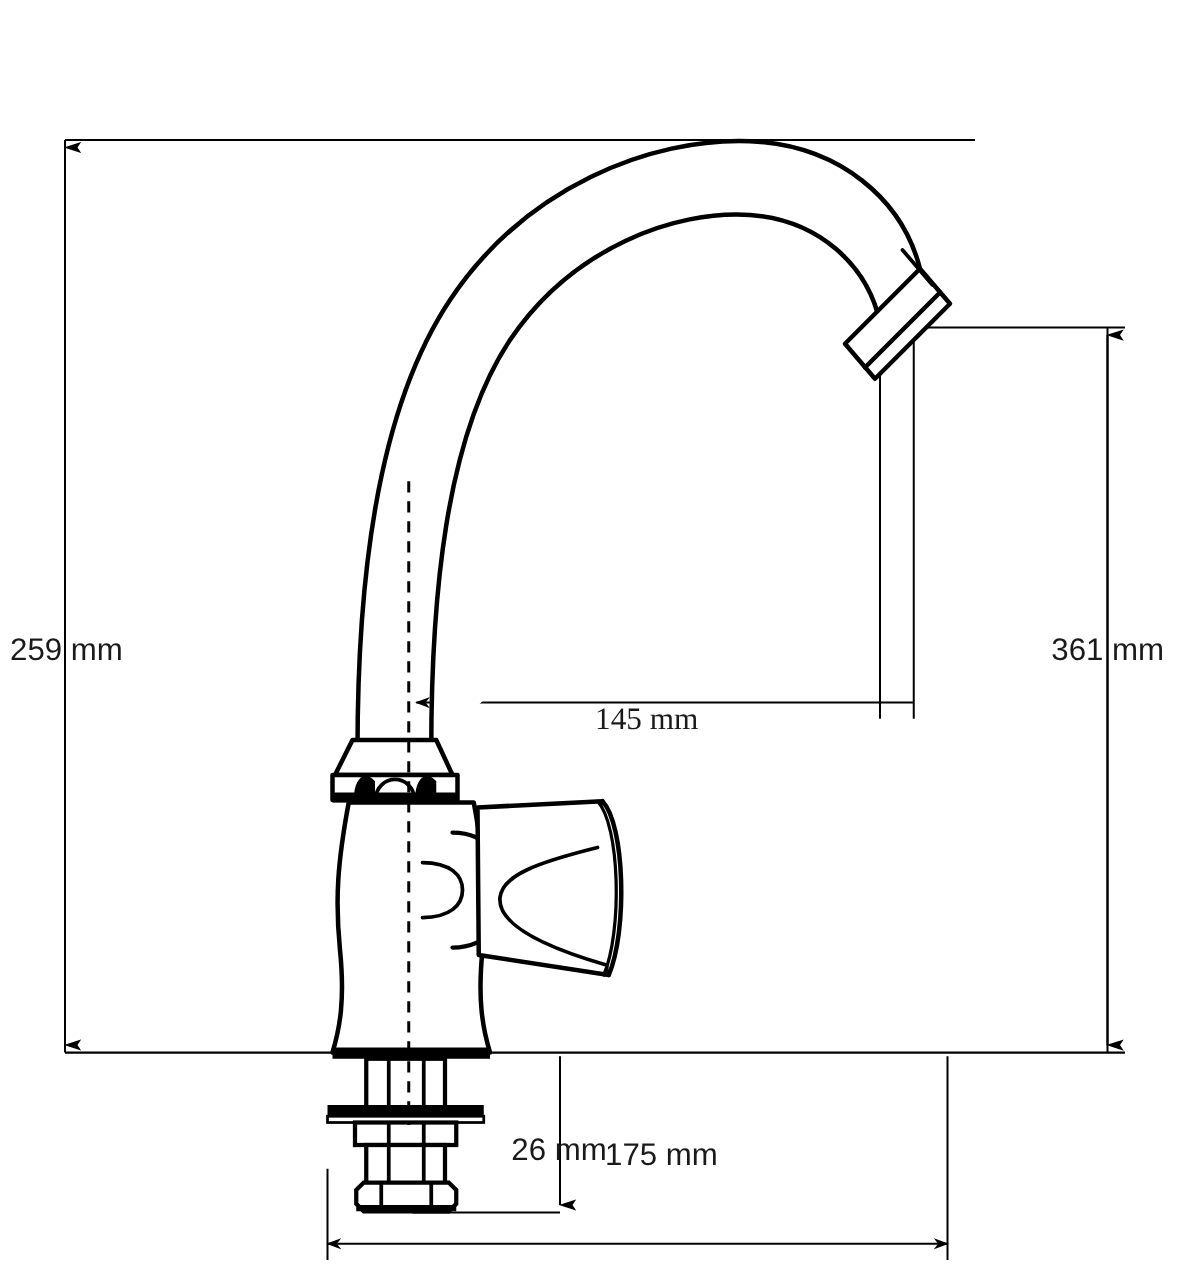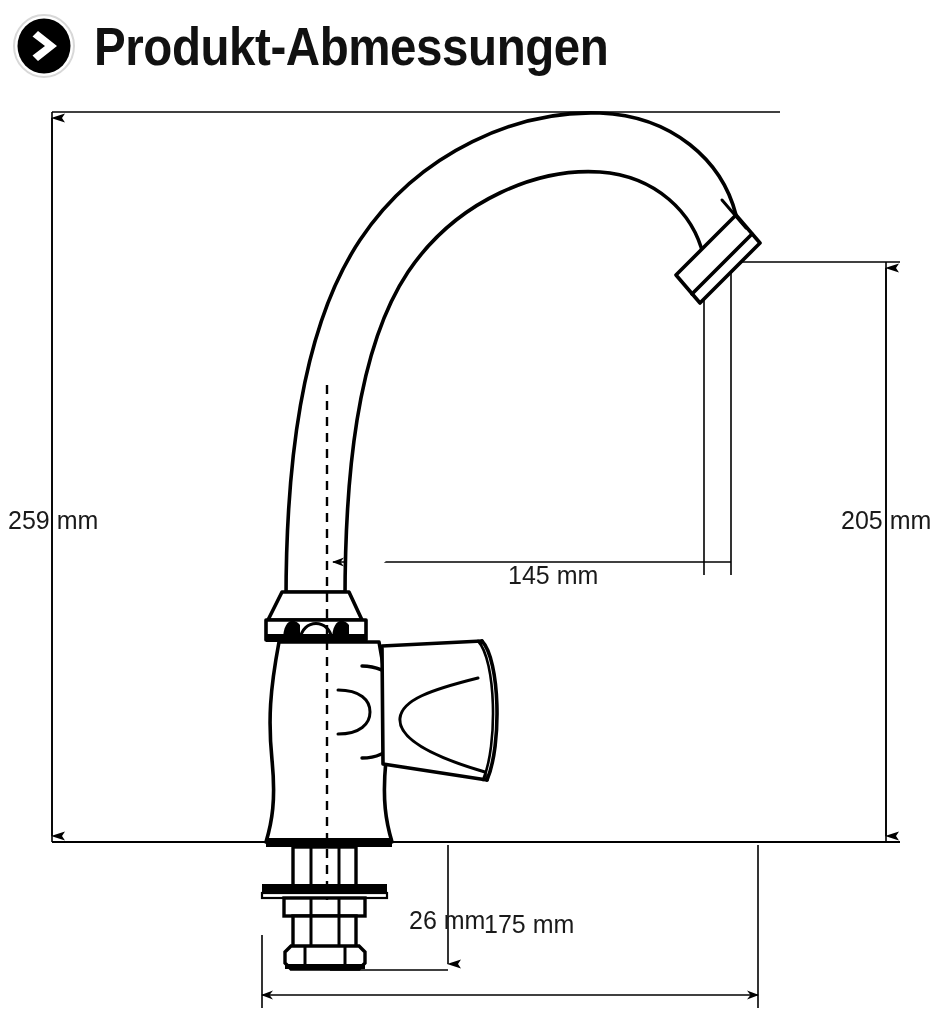--- a/index.html
+++ b/index.html
@@ -69,37 +69,29 @@
     position: absolute;
     font-family: "Liberation Sans", sans-serif;
     font-size: 25px;
     font-weight: 400;
     color: #1a1a1a;
     white-space: nowrap;
     line-height: 1;
   }
   #label-259 { left: 8px;   top: 508px; }
   #label-205 { left: 841px; top: 508px; }
-  #label-145 { left: 508px; top: 563px; }
+  #label-145 { left: 476px; top: 563px; font-family: Liberation Serif, serif; }
   #label-49  { left: 409px; top: 908px; }
   #label-175 { left: 484px; top: 912px; }
 </style>
 </head>
 <body>
 
 <div id="page">
 
-  <div id="header">
-    <svg id="header-icon" viewBox="0 0 64 64">
-      <ellipse cx="32" cy="32" rx="30" ry="31" fill="#ffffff" stroke="#d8d8d8" stroke-width="2"></ellipse>
-      <ellipse cx="32" cy="32" rx="26.5" ry="27.5" fill="#000000"></ellipse>
-      <path d="M26 17 L45 32 L26 47 L20.5 41.5 L33 32 L20.5 22.5 Z" fill="#ffffff"></path>
-    </svg>
-    <div id="header-title">Produkt-Abmessungen</div>
-  </div>
 
   <div id="drawing-wrap">
     <svg id="drawing" viewBox="0 0 943 1015">
 
       <defs>
         <marker id="arrUp" markerWidth="12" markerHeight="14" refX="6" refY="1" orient="auto-start-reverse" markerUnits="userSpaceOnUse">
           <path d="M6 0 L10.5 14 L6 11 L1.5 14 Z" fill="#000"></path>
         </marker>
         <marker id="arrEnd" markerWidth="12" markerHeight="14" refX="11" refY="6" orient="auto" markerUnits="userSpaceOnUse">
           <path d="M12 6 L0 10.5 L3.5 6 L0 1.5 Z" fill="#000"></path>
@@ -215,19 +207,19 @@
         <path d="M 285 952 L 291 946 L 359 946 L 365 952 L 365 963 L 359 969 L 291 969 L 285 963 Z"></path>
         <line x1="305" y1="946" x2="305" y2="969" stroke-width="3"></line>
         <line x1="345" y1="946" x2="345" y2="969" stroke-width="3"></line>
         <rect x="285" y="964" width="80" height="5" fill="#000" stroke="none"></rect>
       </g>
 
       <line x1="327" y1="385" x2="327" y2="900" stroke="#000000" stroke-width="2.4" stroke-dasharray="9 7"></line>
     </svg>
 
     <div class="dim-label" id="label-259">259 mm</div>
-    <div class="dim-label" id="label-205">205 mm</div>
+    <div class="dim-label" id="label-205">361 mm</div>
     <div class="dim-label" id="label-145">145 mm</div>
     <div class="dim-label" id="label-49">26 mm</div>
     <div class="dim-label" id="label-175">175 mm</div>
   </div>
 
 </div>
 
 </body></html>

